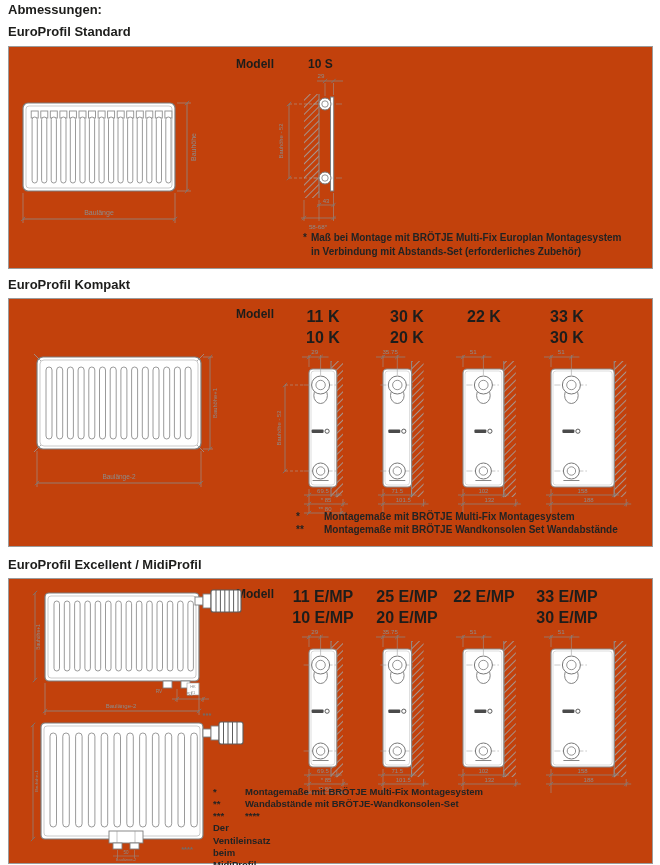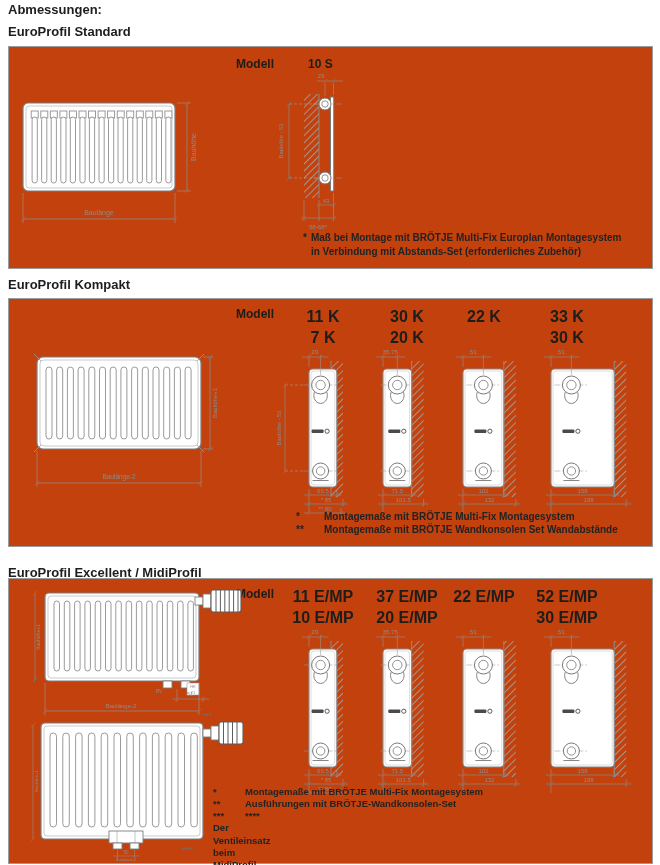--- a/index.html
+++ b/index.html
@@ -135,21 +135,21 @@
       </span>
     </div>
   </div>
 
   <div class="sec-head" style="top:277px;">EuroProfil Kompakt</div>
 
   <div class="panel" id="panel-kompakt">
     <div class="modlabel" style="top:8px;">Modell</div>
     <div class="mcol" style="left:272px;">
       <div>11 K</div>
-        <div>7 K</div>
+        <div>10 K</div>
     </div>
     <div class="mcol" style="left:356px;">
       <div>30 K</div>
         <div>20 K</div>
     </div>
     <div class="mcol" style="left:433px;">
       <div>22 K</div>
         <div></div>
     </div>
     <div class="mcol" style="left:516px;">
@@ -367,38 +367,38 @@
       </div>
 
     <div class="fnlist" id="fn-kompakt">
       <span>*</span>
       <span>Montagemaße mit BRÖTJE Multi-Fix Montagesystem</span>
       <span>**</span>
       <span>Montagemaße mit BRÖTJE Wandkonsolen Set Wandabstände</span>
     </div>
   </div>
 
-  <div class="sec-head" style="top:557px;margin-top:8px;">EuroProfil Excellent / MidiProfil</div>
+  <div class="sec-head" style="top:557px;">EuroProfil Excellent / MidiProfil</div>
 
   <div class="panel" id="panel-excellent">
     <div class="modlabel" style="top:8px;">Modell</div>
     <div class="mcol" style="left:272px;">
       <div>11 E/MP</div>
         <div>10 E/MP</div>
     </div>
     <div class="mcol" style="left:356px;">
-      <div>37 E/MP</div>
+      <div>25 E/MP</div>
         <div>20 E/MP</div>
     </div>
     <div class="mcol" style="left:433px;">
       <div>22 E/MP</div>
         <div></div>
     </div>
     <div class="mcol" style="left:516px;">
-      <div>52 E/MP</div>
+      <div>33 E/MP</div>
         <div>30 E/MP</div>
     </div>
 
     <svg class="abs" style="left:20px;top:6px;" width="220" height="136" viewBox="0 0 220 136">
       <line x1="6" y1="8" x2="6" y2="95" stroke="#8a8a8a" stroke-width="0.7"></line>
       <line x1="3.8" y1="10.2" x2="8.2" y2="5.8" stroke="#767676" stroke-width="0.9"></line>
       <line x1="3.8" y1="97.2" x2="8.2" y2="92.8" stroke="#767676" stroke-width="0.9"></line>
       <text x="11" y="52" font-size="5" fill="#8c8c8c" text-anchor="middle" transform="rotate(-90 11 52)">Bauhöhe+1</text>
       <rect x="16" y="8" width="154" height="88" rx="4" fill="#fff" stroke="#7d7d7d" stroke-width="1.2"></rect>
       <rect x="19" y="11" width="148" height="82" rx="3" fill="none" stroke="#a8a8a8" stroke-width="0.6"></rect>
@@ -658,20 +658,20 @@
           <line x1="13.8" y1="171.2" x2="18.2" y2="166.8" stroke="#767676" stroke-width="0.9"></line>
           <line x1="89" y1="171.2" x2="93.4" y2="166.8" stroke="#767676" stroke-width="0.9"></line>
           <text x="53.6" y="167" font-size="6" fill="#8c8c8c" text-anchor="middle">188</text>
         </svg>
       </div>
 
     <div class="fnlist" id="fn-excellent">
       <span>*</span>
       <span>Montagemaße mit BRÖTJE Multi-Fix Montagesystem</span>
       <span>**</span>
-      <span>Ausführungen mit BRÖTJE-Wandkonsolen-Set</span>
+      <span>Wandabstände mit BRÖTJE-Wandkonsolen-Set</span>
       <span>***</span>
       <span>****</span>
       <span>Der Ventileinsatz beim MidiProfil ist serienmäßig rechts (Ventileinsatz links als Sonderanfertigung möglich. In beiden Ausführungen ist der Verlauf immer linksseitig angeordnet.)</span>
     </div>
   </div>
 
 </div>
 
 </body></html>

